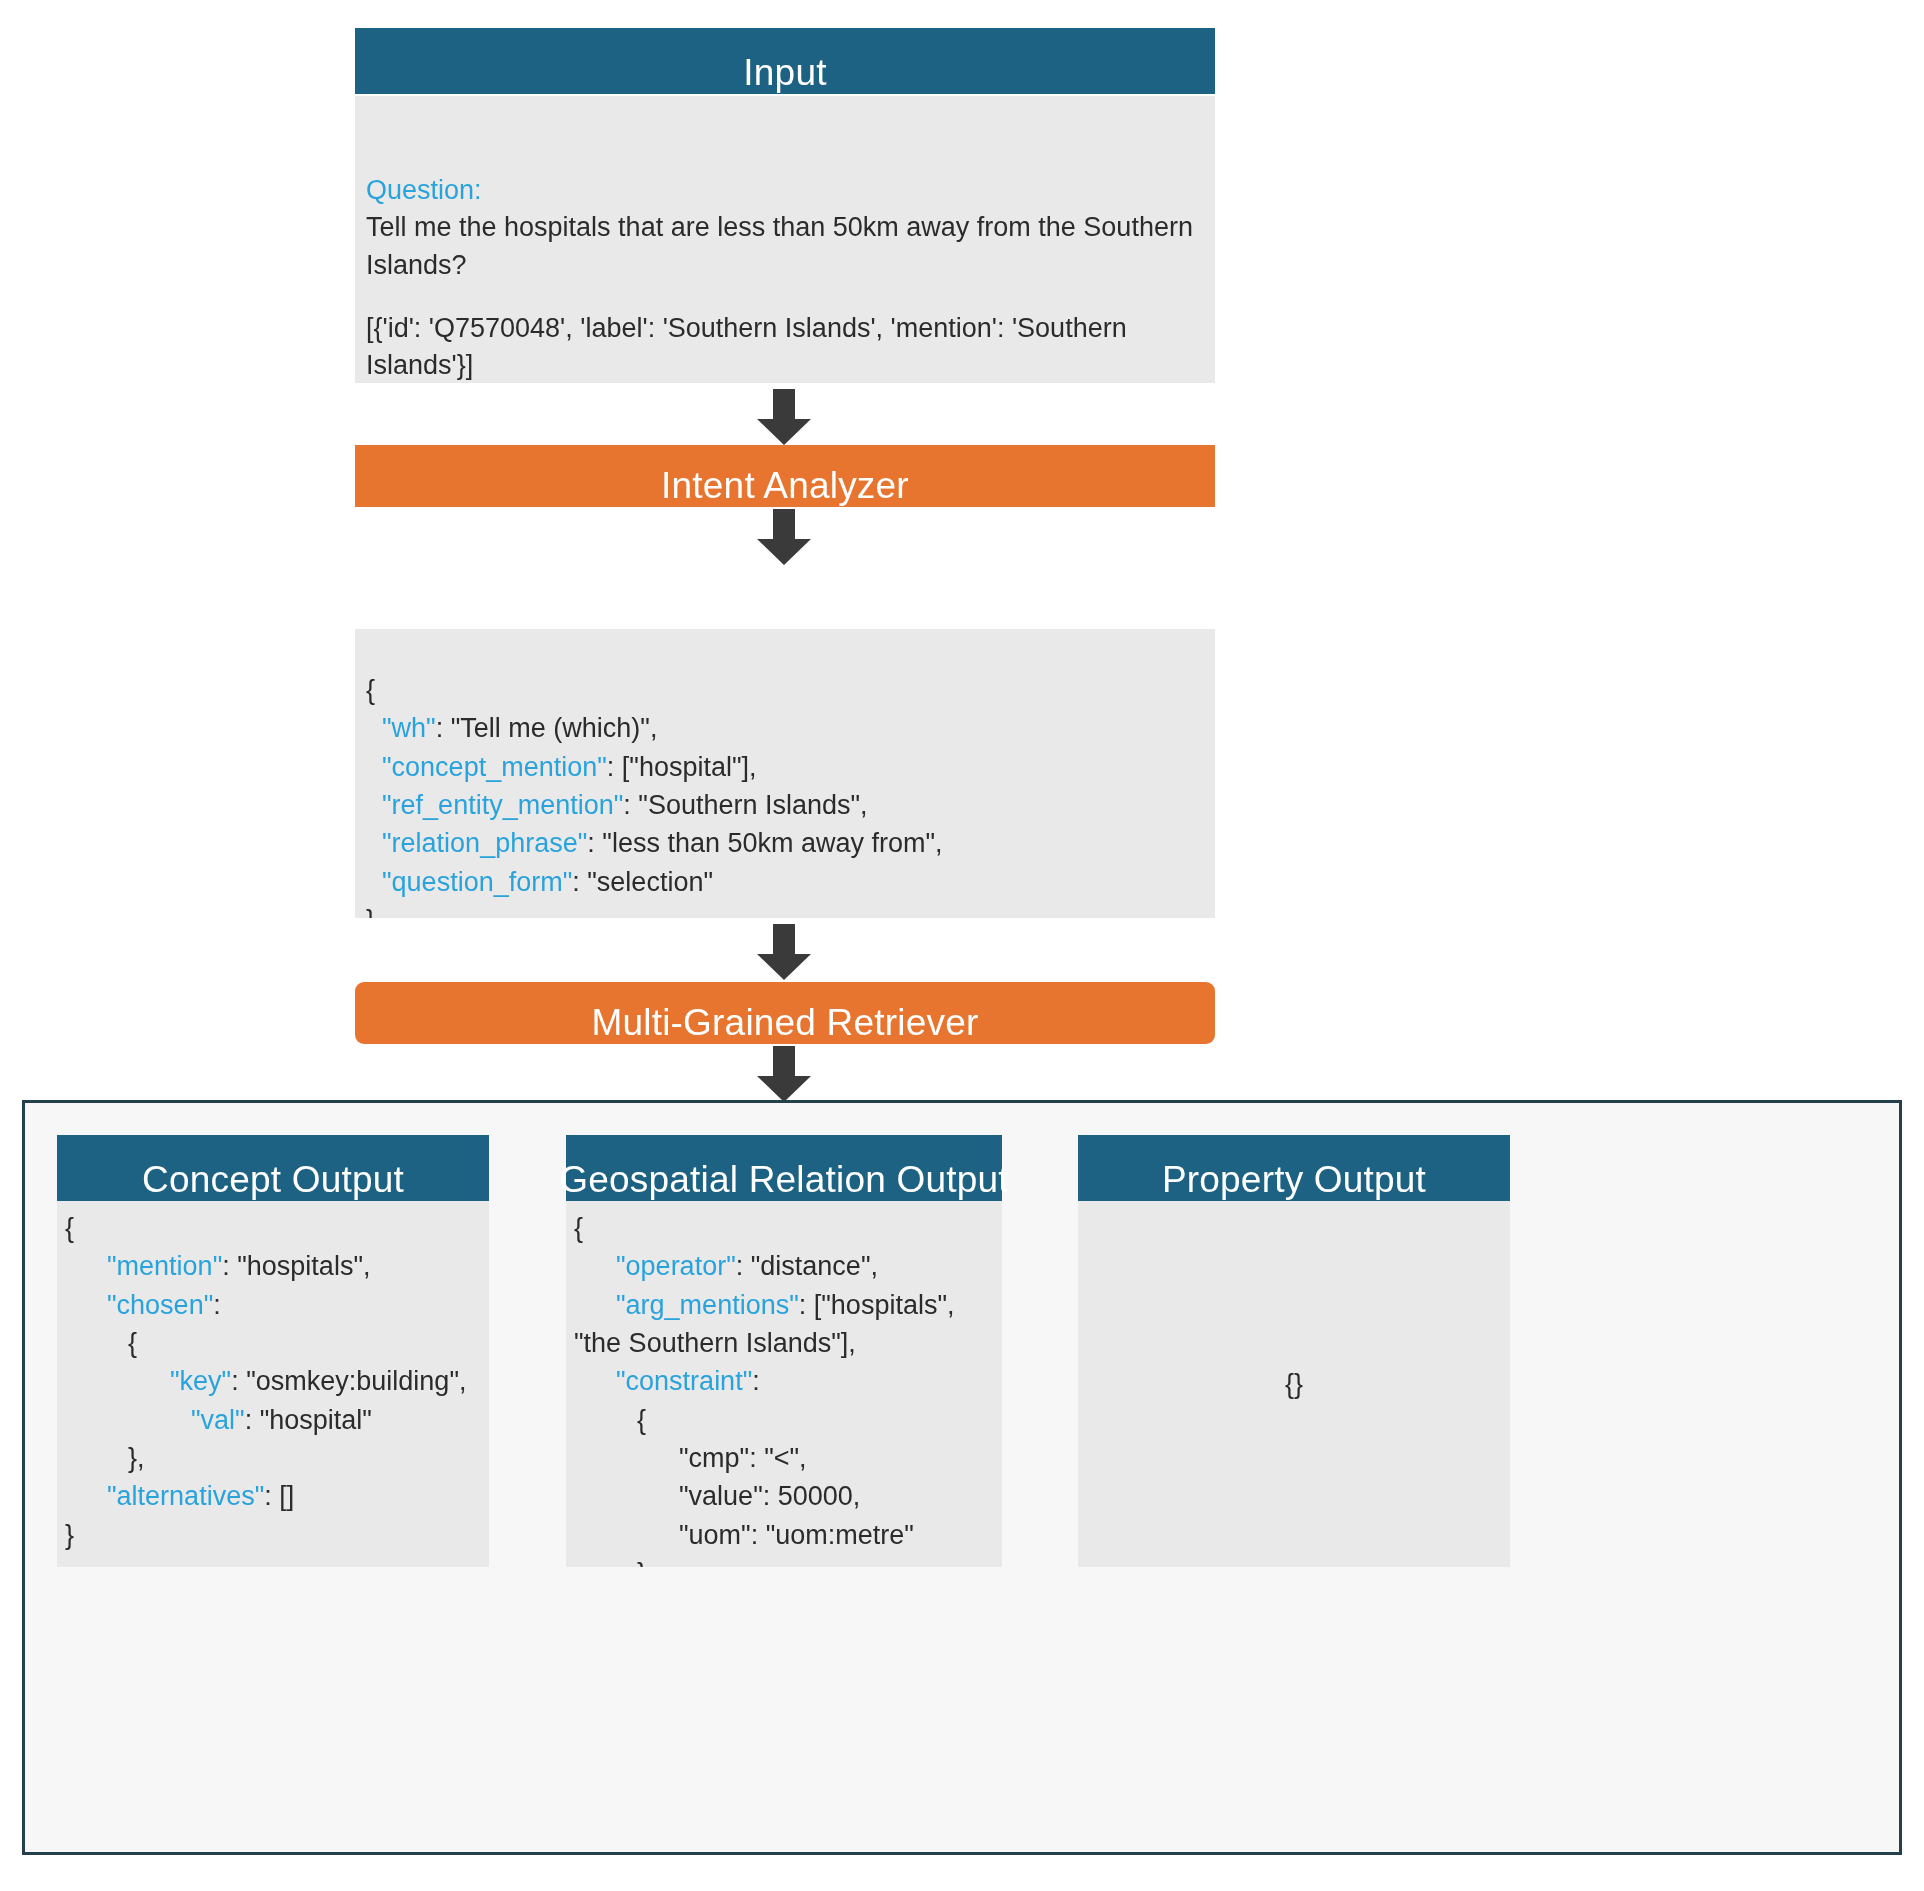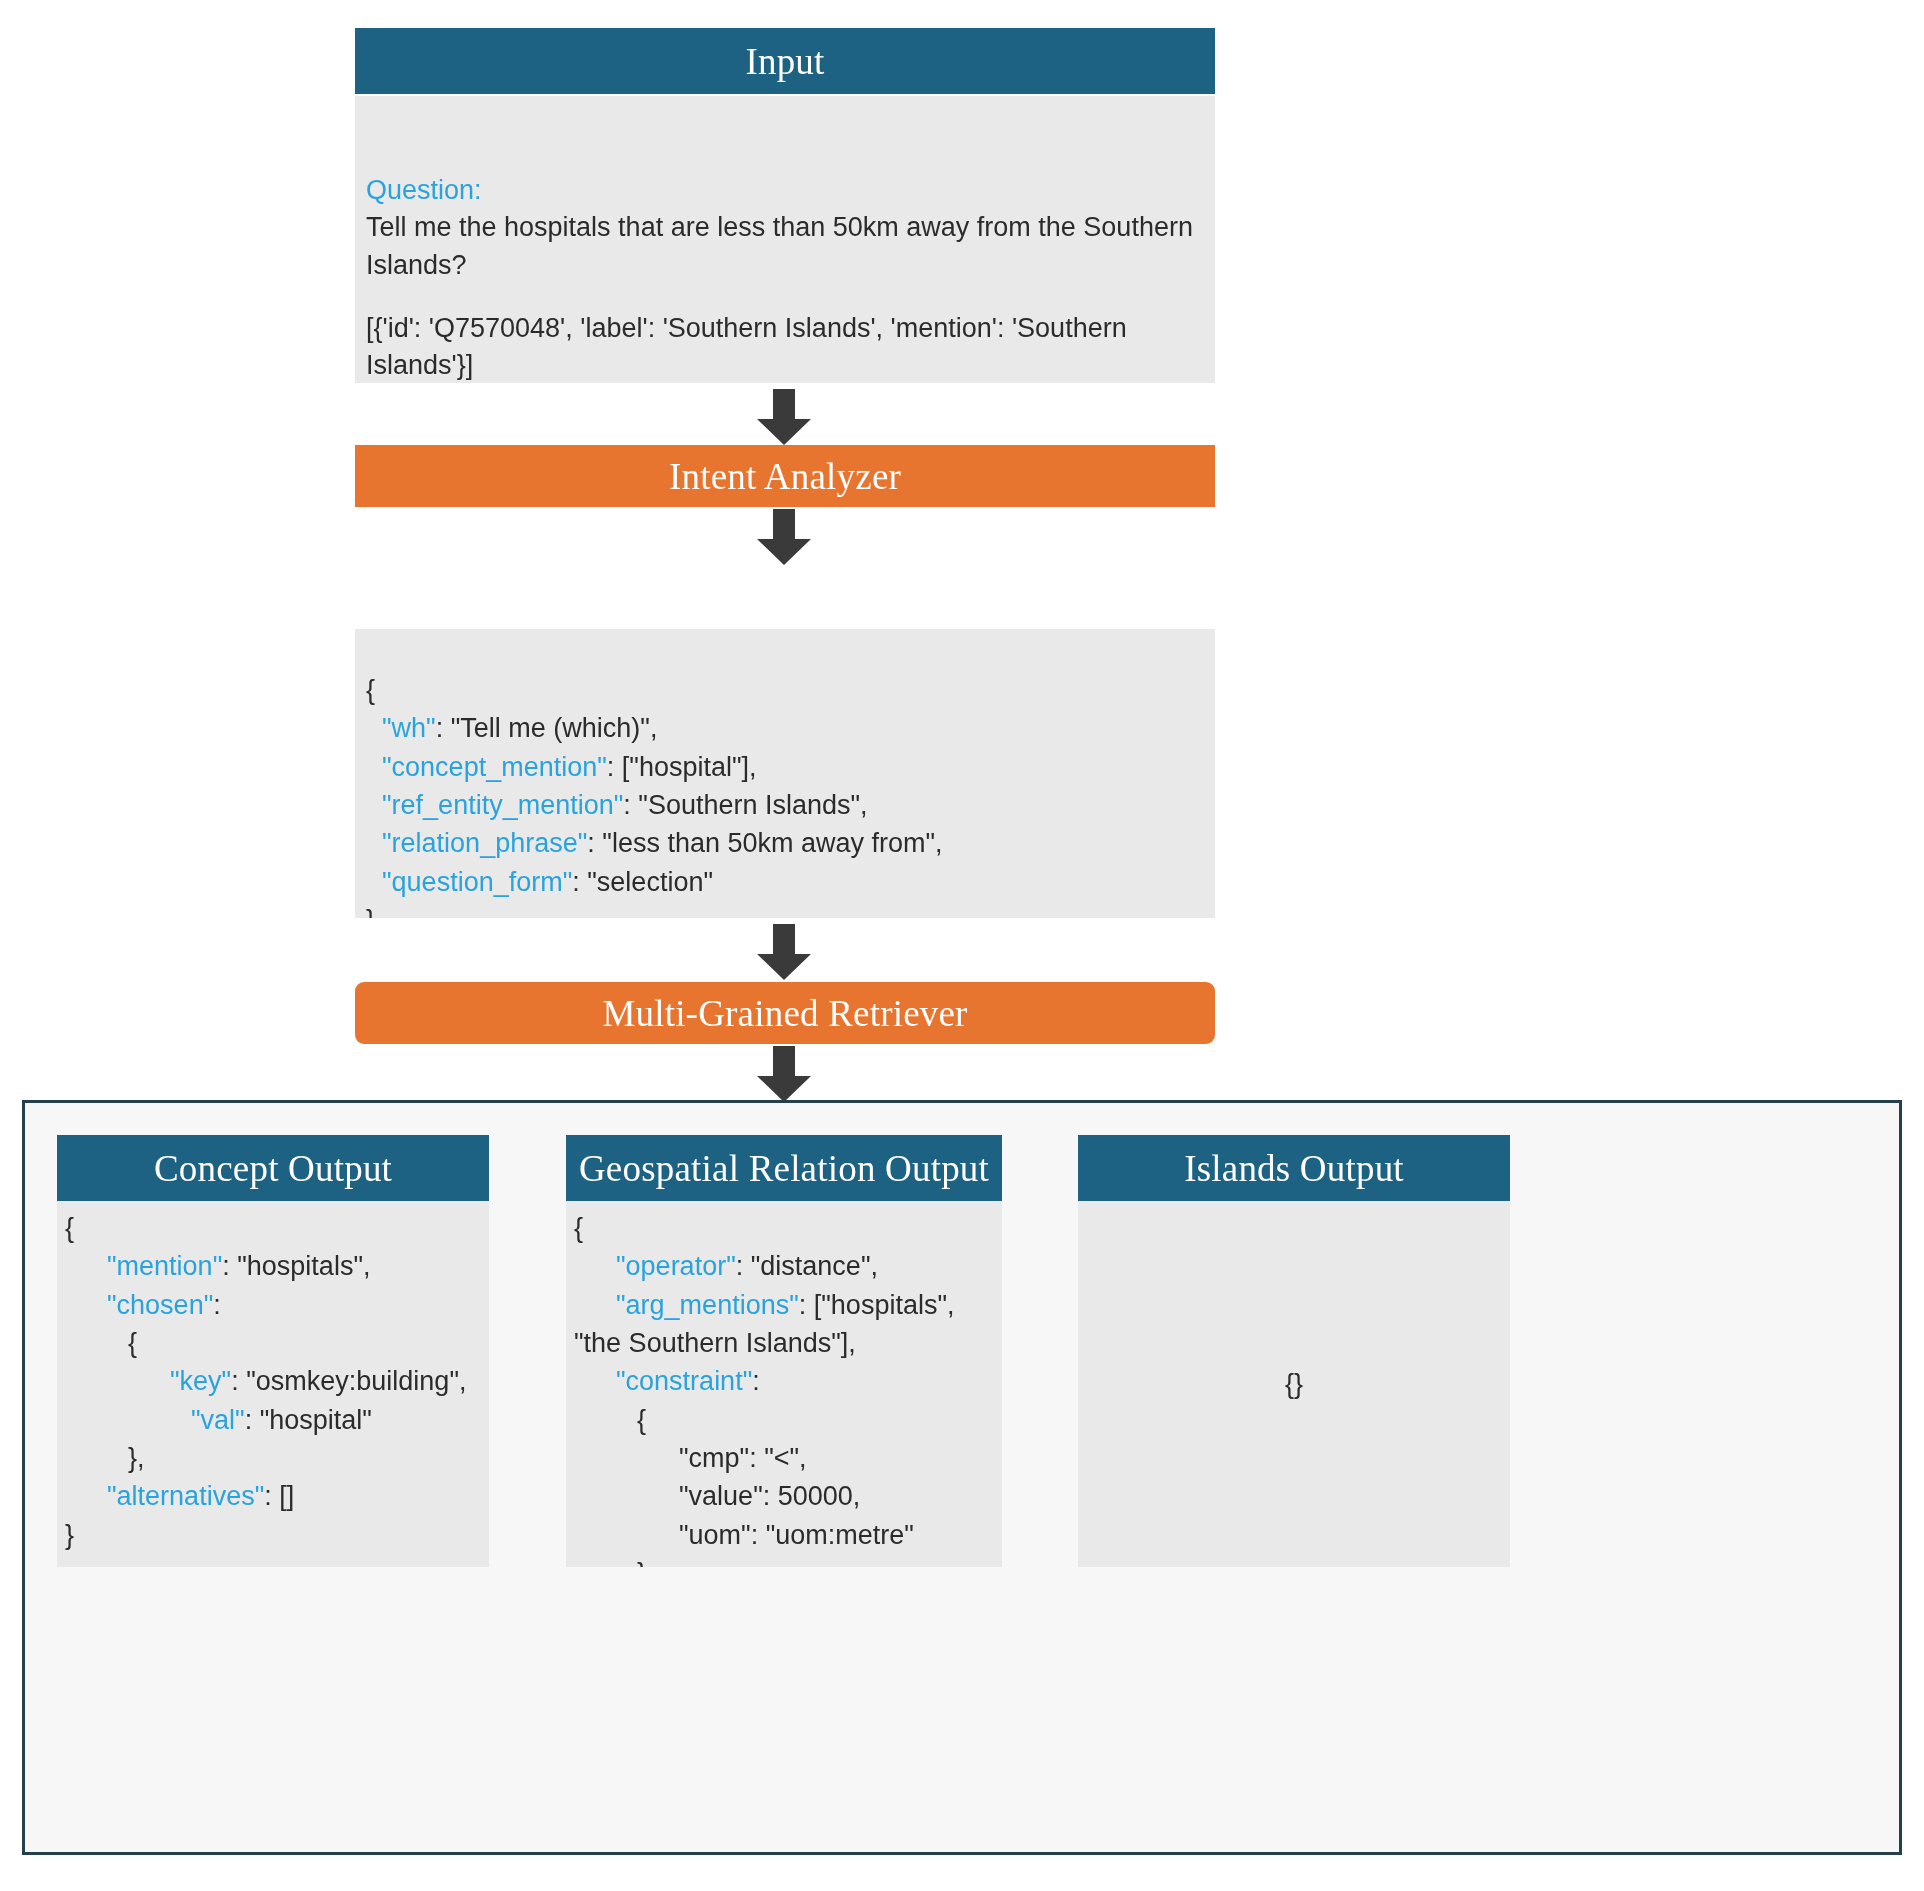--- a/index.html
+++ b/index.html
@@ -15,28 +15,27 @@
     width: 1924px;
     height: 1891px;
     background: #ffffff;
     overflow: hidden;
   }
 
   
   .panel-header {
     position: absolute;
     display: flex;
-    align-items: center;
+    align-items: flex-end;
     justify-content: center;
     color: #ffffff;
     font-size: 37px;
     font-weight: 400;
     letter-spacing: 0.2px;
     white-space: nowrap;
-    font-family: Liberation Serif, serif;
   }
   .hdr-blue   { background: #1d6283; }
   .hdr-orange { background: #e8752f; }
 
   .panel-body {
     position: absolute;
     background: #e9e9e9;
     overflow: hidden;
   }
 
@@ -151,21 +150,21 @@
     </div>
 
     <div class="panel-header hdr-blue" style="left:541px; top:32px; width:436px; height:66px;">
       <span>Geospatial Relation Output</span>
     </div>
     <div class="panel-body" style="left:541px; top:98px; width:436px; height:366px;">
       <div id="geo-code" class="code" style="position:absolute; left:8px; top:8px; width:422px;"><div style="text-indent: 0px;"><span>{</span></div><div style="text-indent: 42px;"><span class="k">"operator"</span><span>: "distance",</span></div><div style="text-indent: 42px;"><span class="k">"arg_mentions"</span><span>: ["hospitals", "the Southern Islands"],</span></div><div style="text-indent: 42px;"><span class="k">"constraint"</span><span>:</span></div><div style="text-indent: 63px;"><span>{</span></div><div style="text-indent: 105px;"><span>"cmp": "&lt;",</span></div><div style="text-indent: 105px;"><span>"value": 50000,</span></div><div style="text-indent: 105px;"><span>"uom": "uom:metre"</span></div><div style="text-indent: 63px;"><span>}</span></div></div>
     </div>
 
     <div class="panel-header hdr-blue" style="left:1053px; top:32px; width:432px; height:66px;">
-      <span>Islands Output</span>
+      <span>Property Output</span>
     </div>
     <div class="panel-body" style="left:1053px; top:98px; width:432px; height:366px; display:flex; align-items:center; justify-content:center;">
       <span class="code">{}</span>
     </div>
 
   </div>
 
 </div>
 
 </body></html>

